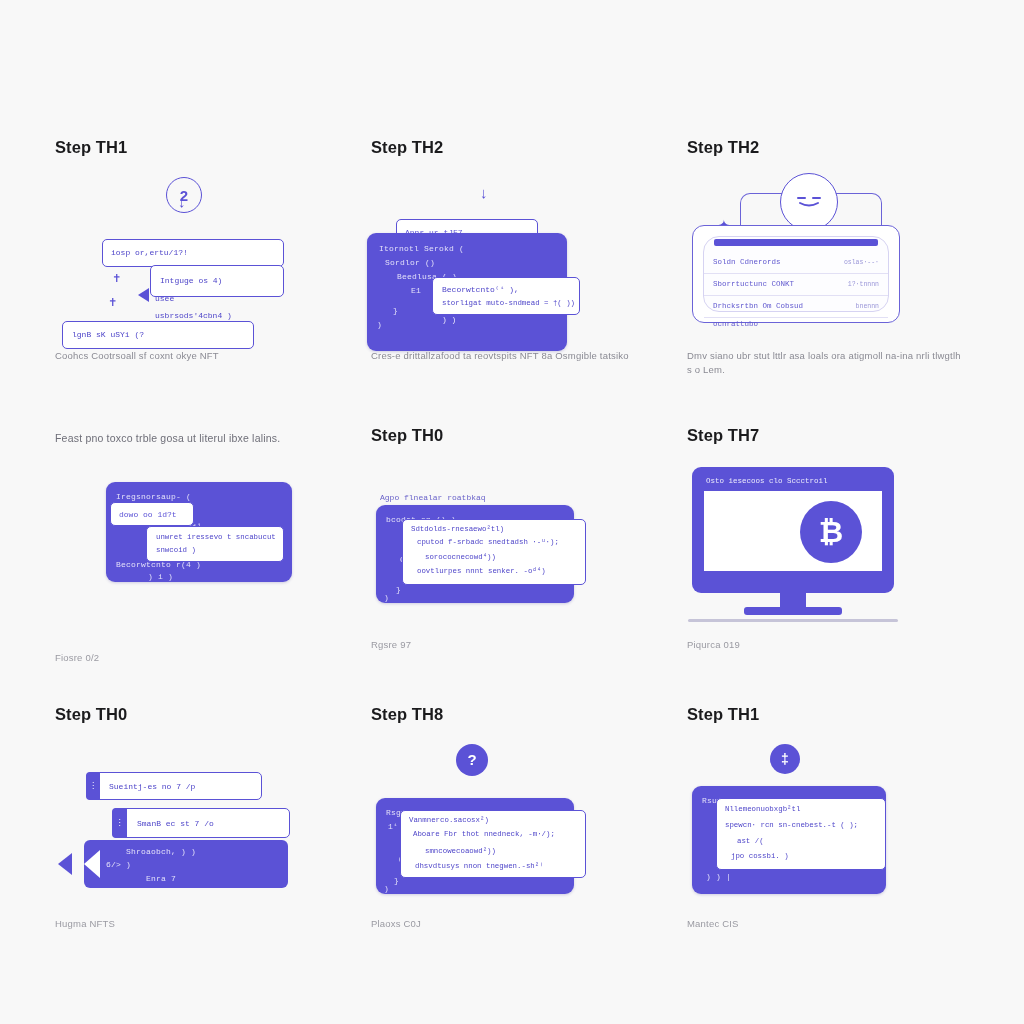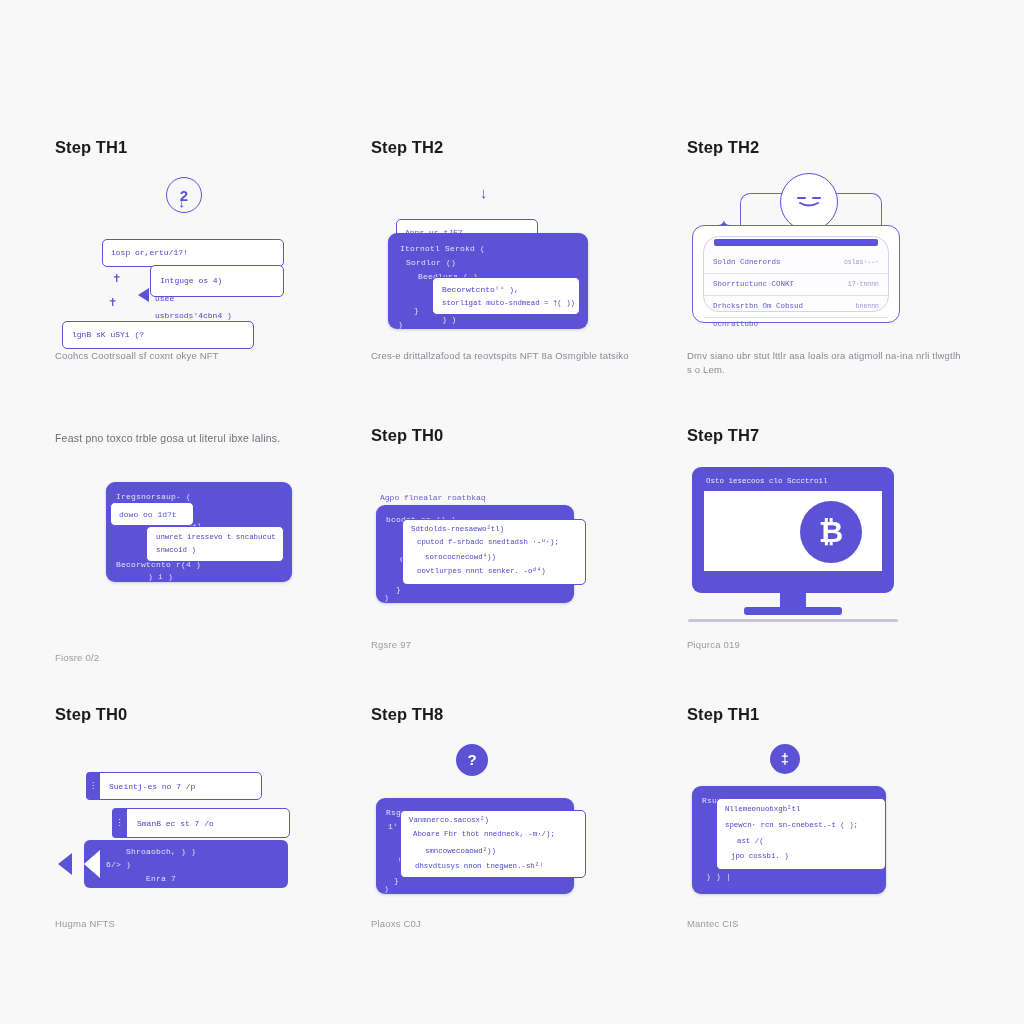--- a/index.html
+++ b/index.html
@@ -184,21 +184,21 @@
 
       <div class="col">
         <div class="heading">Step TH2</div>
         <div class="art">
           <div class="arrowDown" style="left:114px;top:22px;">↓</div>
 
           <div class="white-box" style="left:30px;top:56px;width:140px;height:24px;">
             <div class="t">Apns ur tJF7</div>
           </div>
 
-          <div class="code-card" style="left:22px;top:70px;width:200px;height:96px;text-decoration:underline;">
+          <div class="code-card" style="left:1px;top:70px;width:200px;height:118px;text-decoration:underline;">
             <div class="code-line" style="left:12px;top:11px;">Itornotl Serokd (</div>
             <div class="code-line" style="left:18px;top:25px;">Sordlor  ()</div>
             <div class="code-line" style="left:30px;top:39px;">Beedlusa ( )</div>
             <div class="code-line" style="left:44px;top:53px;">E1</div>
             <div class="code-line" style="left:26px;top:73px;">}</div>
             <div class="code-line" style="left:10px;top:87px;">)</div>
           </div>
 
           <div class="white-box" style="left:66px;top:114px;width:146px;height:36px;">
             <div class="wb-line" style="left:9px;top:7px;">Becorwtcnto⁽ⁱ ),</div>

